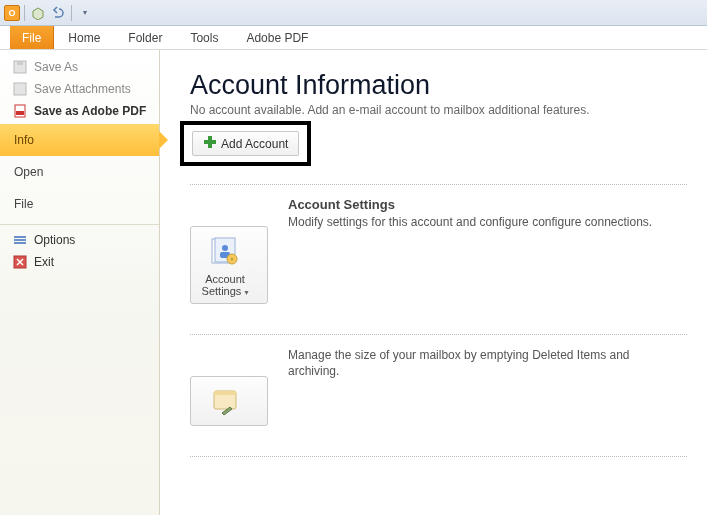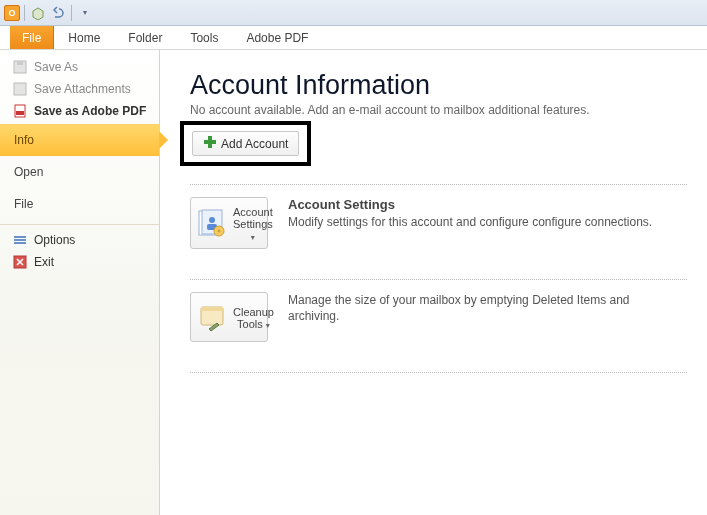--- a/index.html
+++ b/index.html
@@ -127,27 +127,28 @@
   display: flex;
   gap: 20px;
   padding: 12px 20px 12px 0;
 }
 .bigbtn {
   width: 78px;
   border: 1px solid #c8c8c8;
   border-radius: 3px;
   background: linear-gradient(#fdfdfd,#f1f1f1);
   display: flex;
-  flex-direction: row;
+  flex-direction: column;
   align-items: center;
   padding: 8px 12px 6px 4px;
   font-size: 11px;
   color: #444;
   text-align: center;
   gap: 4px;
+  margin-top: 29px;
 }
 .bigbtn .drop { font-size: 8px; color: #666; }
 .block-text h3 { font-size: 13px; color: #444; margin-bottom: 2px; font-weight: bold;}
 .block-text p { font-size: 12px; color: #555; max-width: 380px; line-height: 1.35;}
 .icon32 { width: 34px; height: 34px; display: flex; align-items: center; justify-content: center;}
 </style>
 </head>
 <body>
 
 <div class="titlebar">
@@ -279,21 +280,20 @@
 
     <div class="block">
       <div class="bigbtn">
         <div class="icon32">
           <svg width="34" height="34" viewBox="0 0 34 34">
               <rect x="6" y="6" width="22" height="18" fill="#f8e9c2" stroke="#d2b874" rx="2"></rect>
               <rect x="6" y="6" width="22" height="4" fill="#efd89a"></rect>
               <path d="M14 28l8-6 2 2-8 6z" fill="#8aa36a" stroke="#5f7b47"></path>
             </svg>
         </div>
-        <div><span>Cleanup Tools</span> <span class="drop">▾</span></div>
       </div>
       <div class="block-text">
         <p>Manage the size of your mailbox by emptying Deleted Items and archiving.</p>
       </div>
     </div>
 
     <div class="dots-row"></div>
   </div>
 </div>
 

